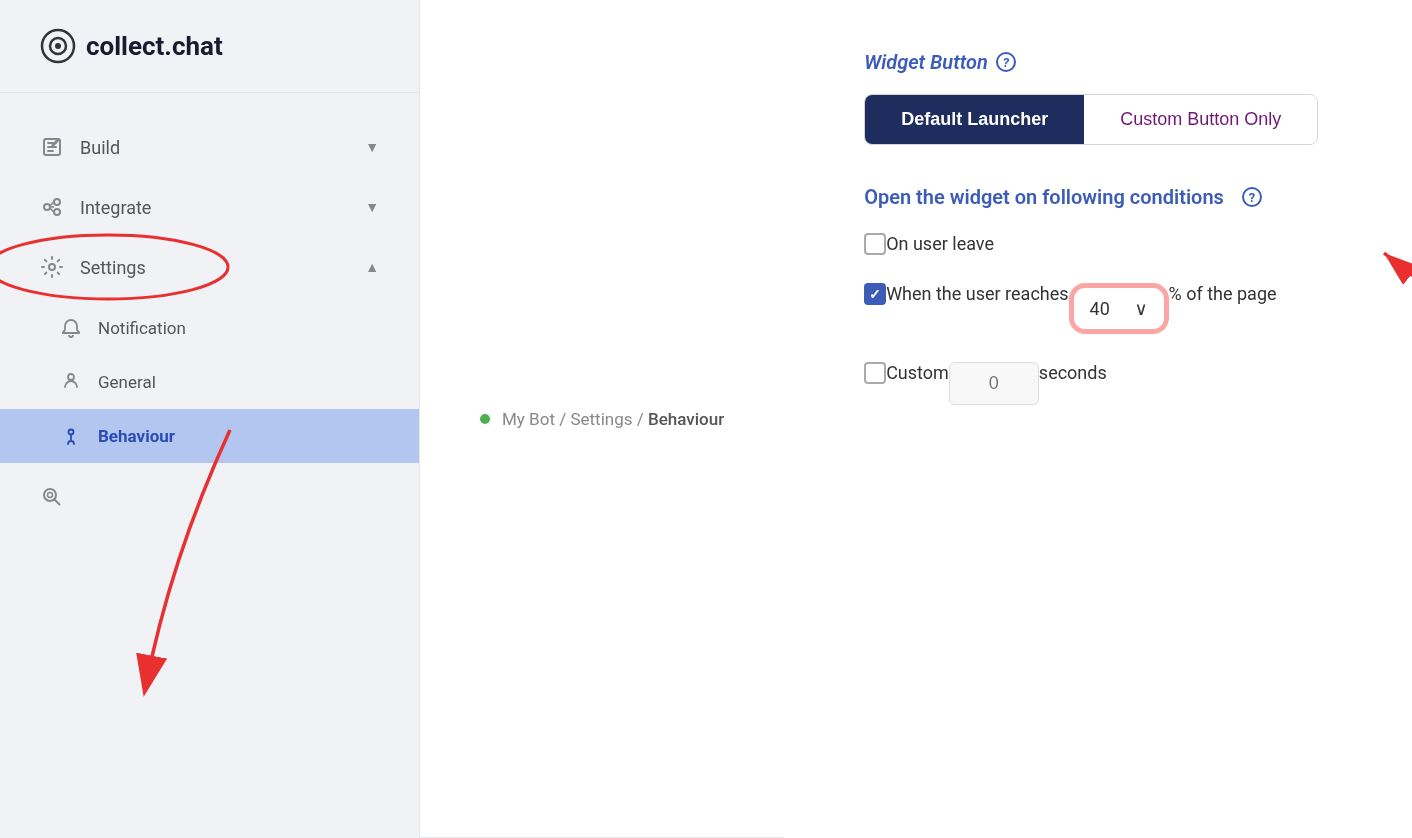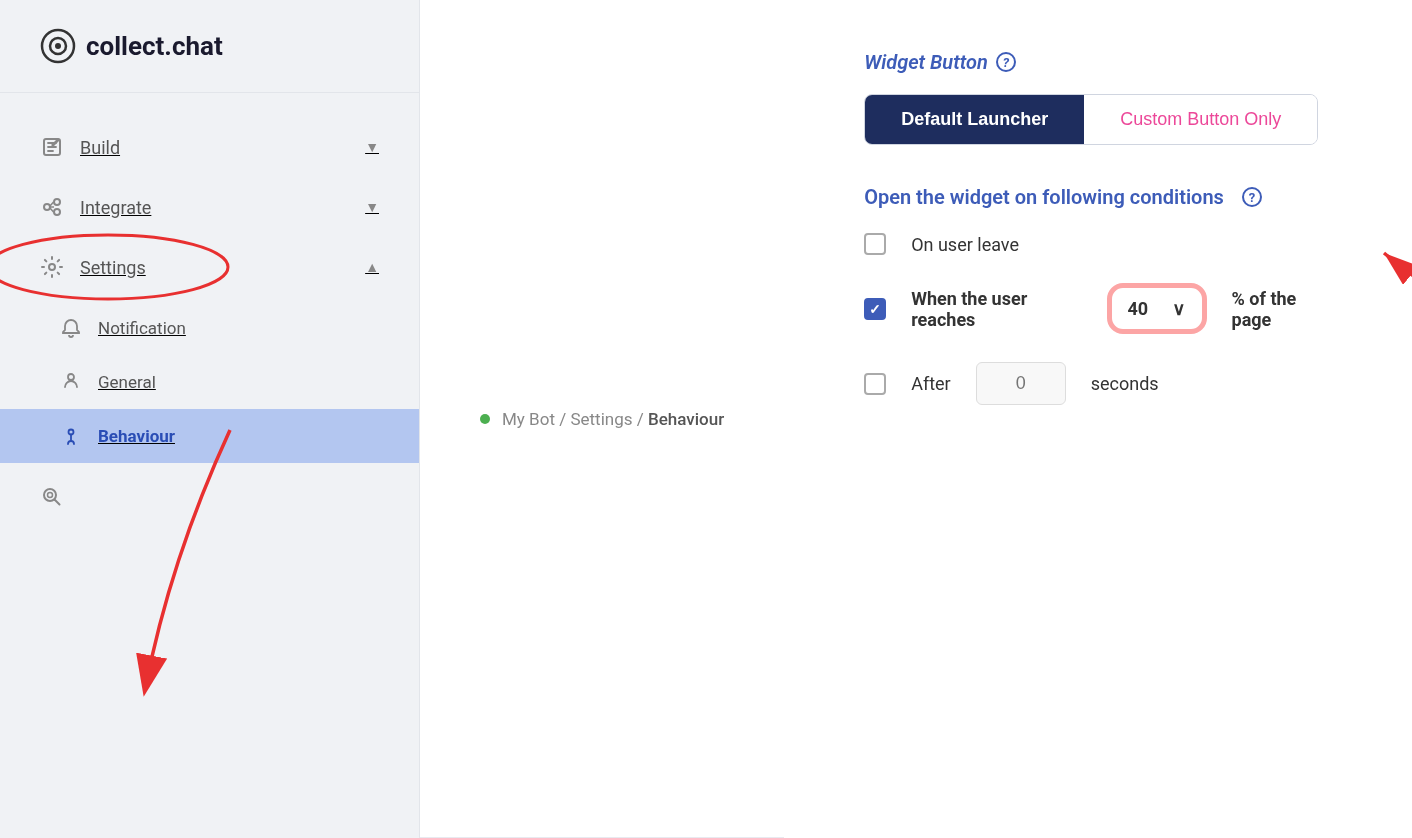--- a/index.html
+++ b/index.html
@@ -39,21 +39,20 @@
 
     .logo-text {
       font-size: 26px;
       font-weight: 700;
       color: #1a1a2e;
     }
 
     .nav-area {
       padding: 24px 0;
       flex: 1;
-      text-decoration: underline;
     }
 
     .nav-item {
       display: flex;
       align-items: center;
       gap: 16px;
       padding: 18px 40px;
       cursor: pointer;
       font-size: 18px;
       color: #555;
@@ -188,21 +187,21 @@
       margin-bottom: 40px;
       width: fit-content;
     }
 
     .btn-option {
       padding: 14px 36px;
       font-size: 18px;
       cursor: pointer;
       border: none;
       background: white;
-      color: #ec4899;
+      color: #701a75;
       font-weight: 500;
     }
 
     .btn-option.active {
       background: #1e2d5e;
       color: white;
       font-weight: 600;
     }
 
     .conditions-title {
@@ -210,22 +209,22 @@
       font-weight: 600;
       color: #3d5cb8;
       margin-bottom: 24px;
       display: flex;
       align-items: center;
       gap: 18px;
     }
 
     .condition-row {
       display: flex;
-      align-items: center;
-      gap: 25px;
+      align-items: flex-start;
+      gap: 0;
       margin-bottom: 28px;
     }
 
     .checkbox {
       width: 22px;
       height: 22px;
       border: 2px solid #aaa;
       border-radius: 4px;
       display: flex;
       align-items: center;
@@ -404,21 +403,21 @@
     <div class="conditions-title">
       <span>Open the widget on following conditions</span>
       <span class="help-icon">?</span>
     </div>
 
     <div class="condition-row">
       <div class="checkbox"></div>
       <span class="condition-label">On user leave</span>
     </div>
 
-    <div class="condition-row" style="position:relative;font-weight:bold;">
+    <div class="condition-row" style="position:relative;">
       <div class="checkbox checked"></div>
       <span class="condition-label">When the user reaches</span>
       <div class="percent-select">
         <span>40</span>
         <span>∨</span>
       </div>
       <span class="condition-label">% of the page</span>
 
       <svg style="position:absolute;left:500px;top:-60px;pointer-events:none;overflow:visible;" width="200" height="120">
         <defs>
@@ -426,21 +425,21 @@
             <polygon points="0 0, 10 3.5, 0 7" fill="#e83030"></polygon>
           </marker>
         </defs>
 
         <path d="M150 110 Q80 80 20 30" stroke="#e83030" stroke-width="3.5" fill="none" marker-end="url(#arrowhead)"></path>
       </svg>
     </div>
 
     <div class="condition-row">
       <div class="checkbox"></div>
-      <span class="condition-label">After</span>
+      <span class="condition-label">Custom</span>
       <input class="seconds-input" type="text" readonly="" placeholder="0" style="">
       <span class="condition-label">seconds</span>
     </div>
 
     <svg style="position:fixed;left:0;top:0;width:1412px;height:838px;pointer-events:none;overflow:visible;z-index:100;">
       <defs>
         <marker id="arrowhead2" markerWidth="12" markerHeight="9" refX="10" refY="4.5" orient="auto">
           <polygon points="0 0, 12 4.5, 0 9" fill="#e83030"></polygon>
         </marker>
       </defs>

